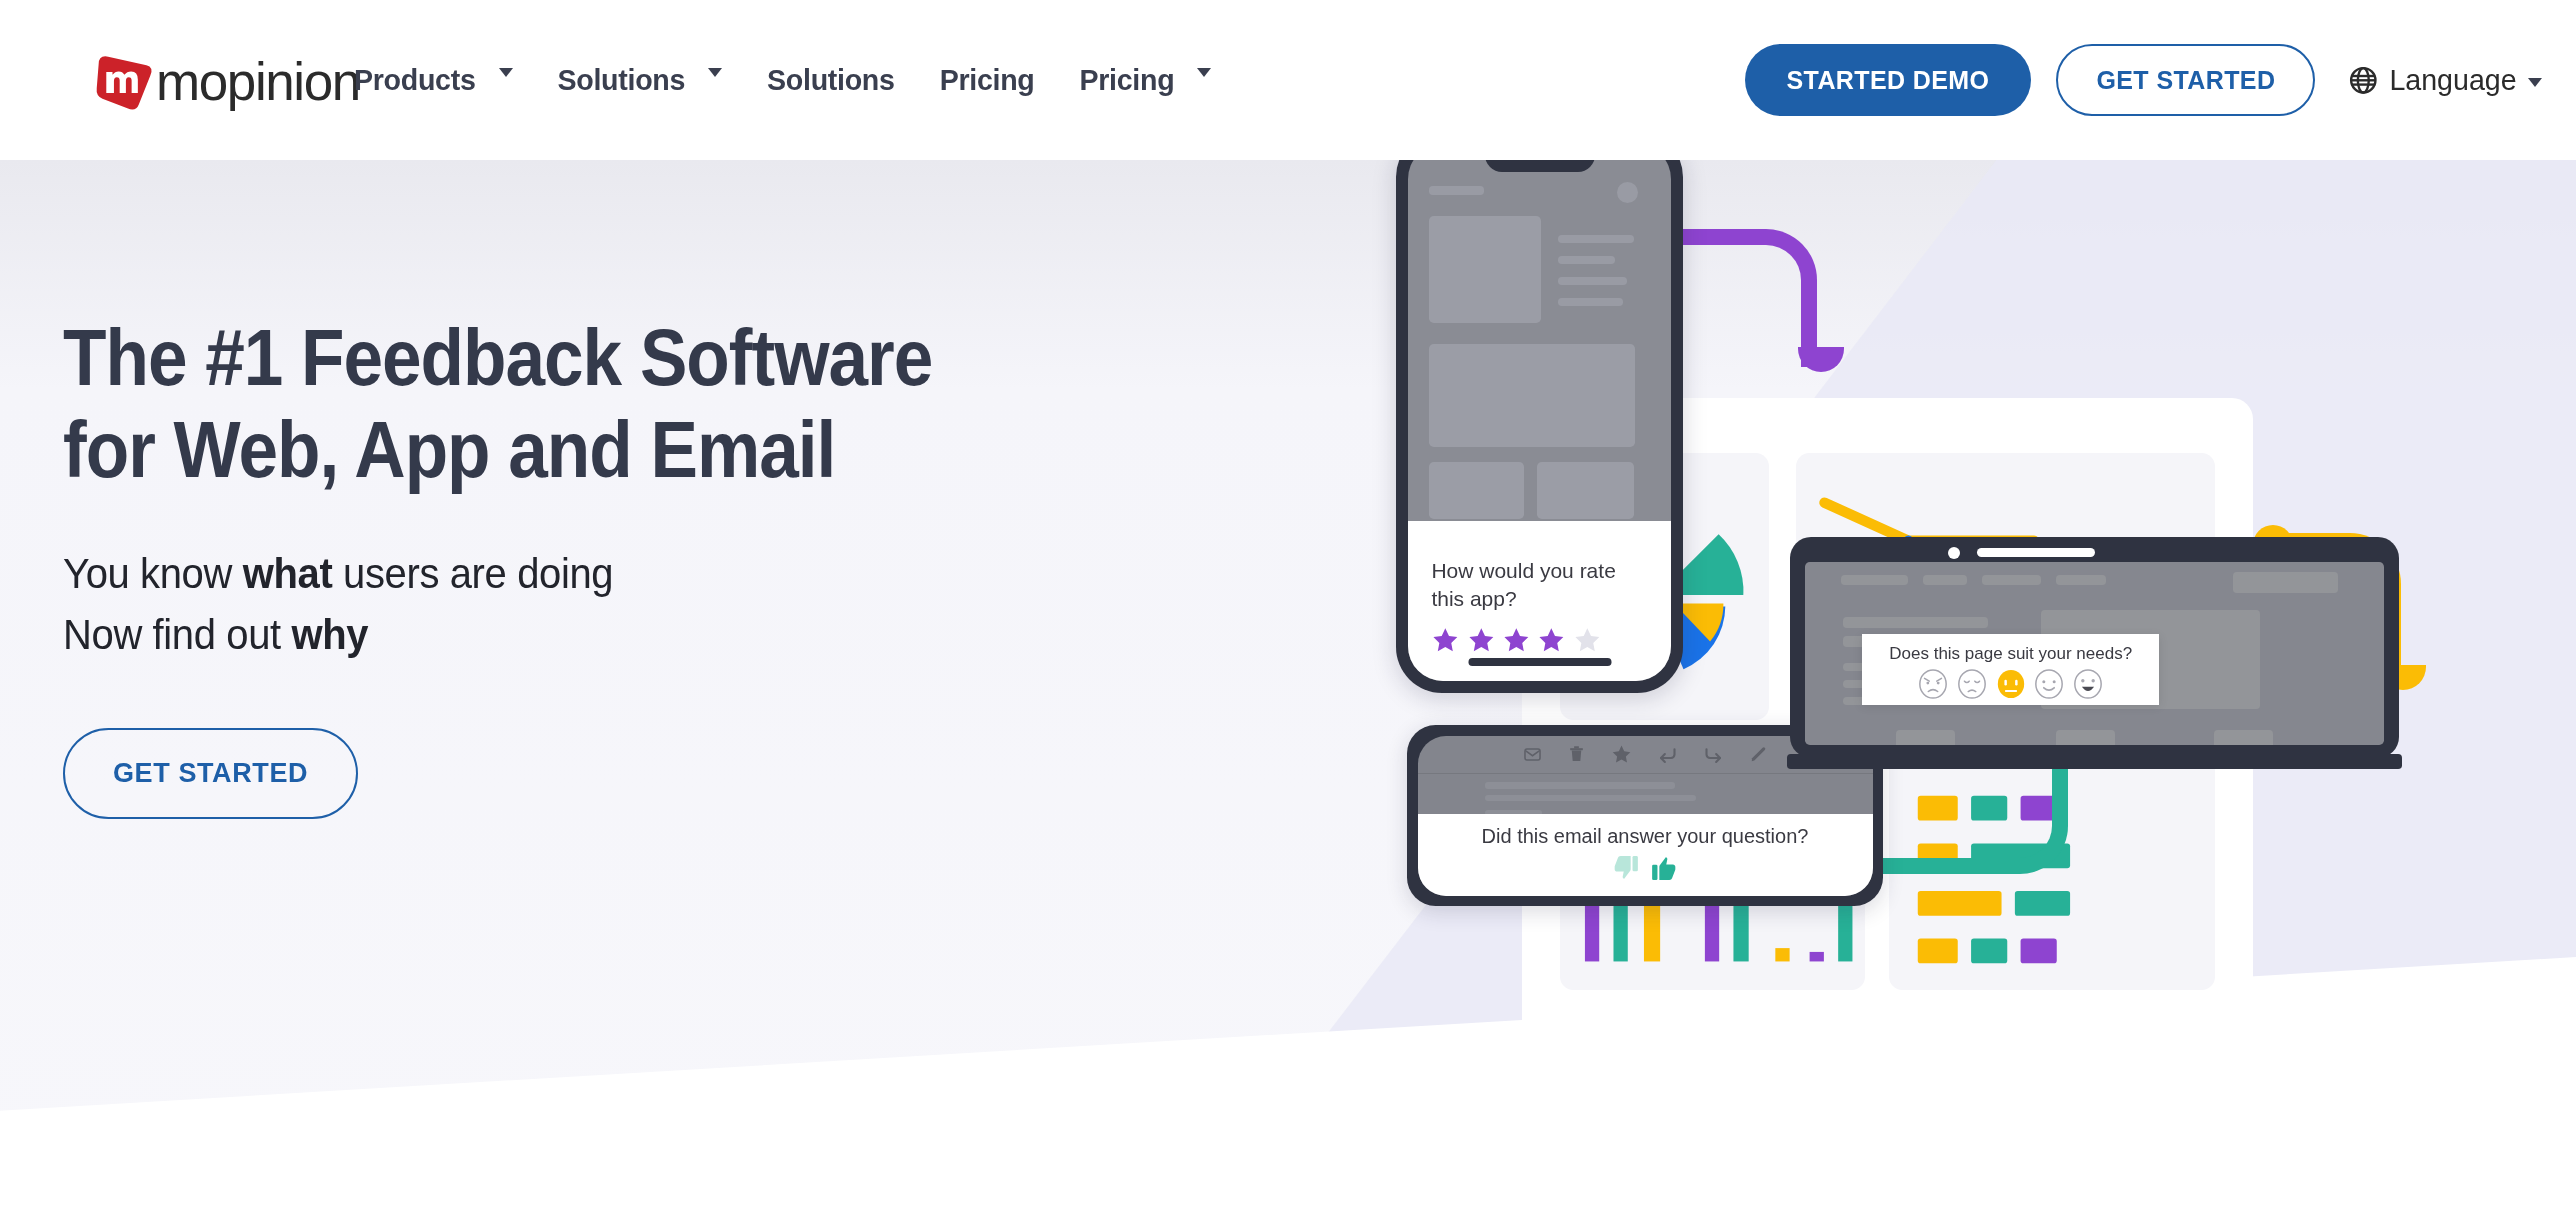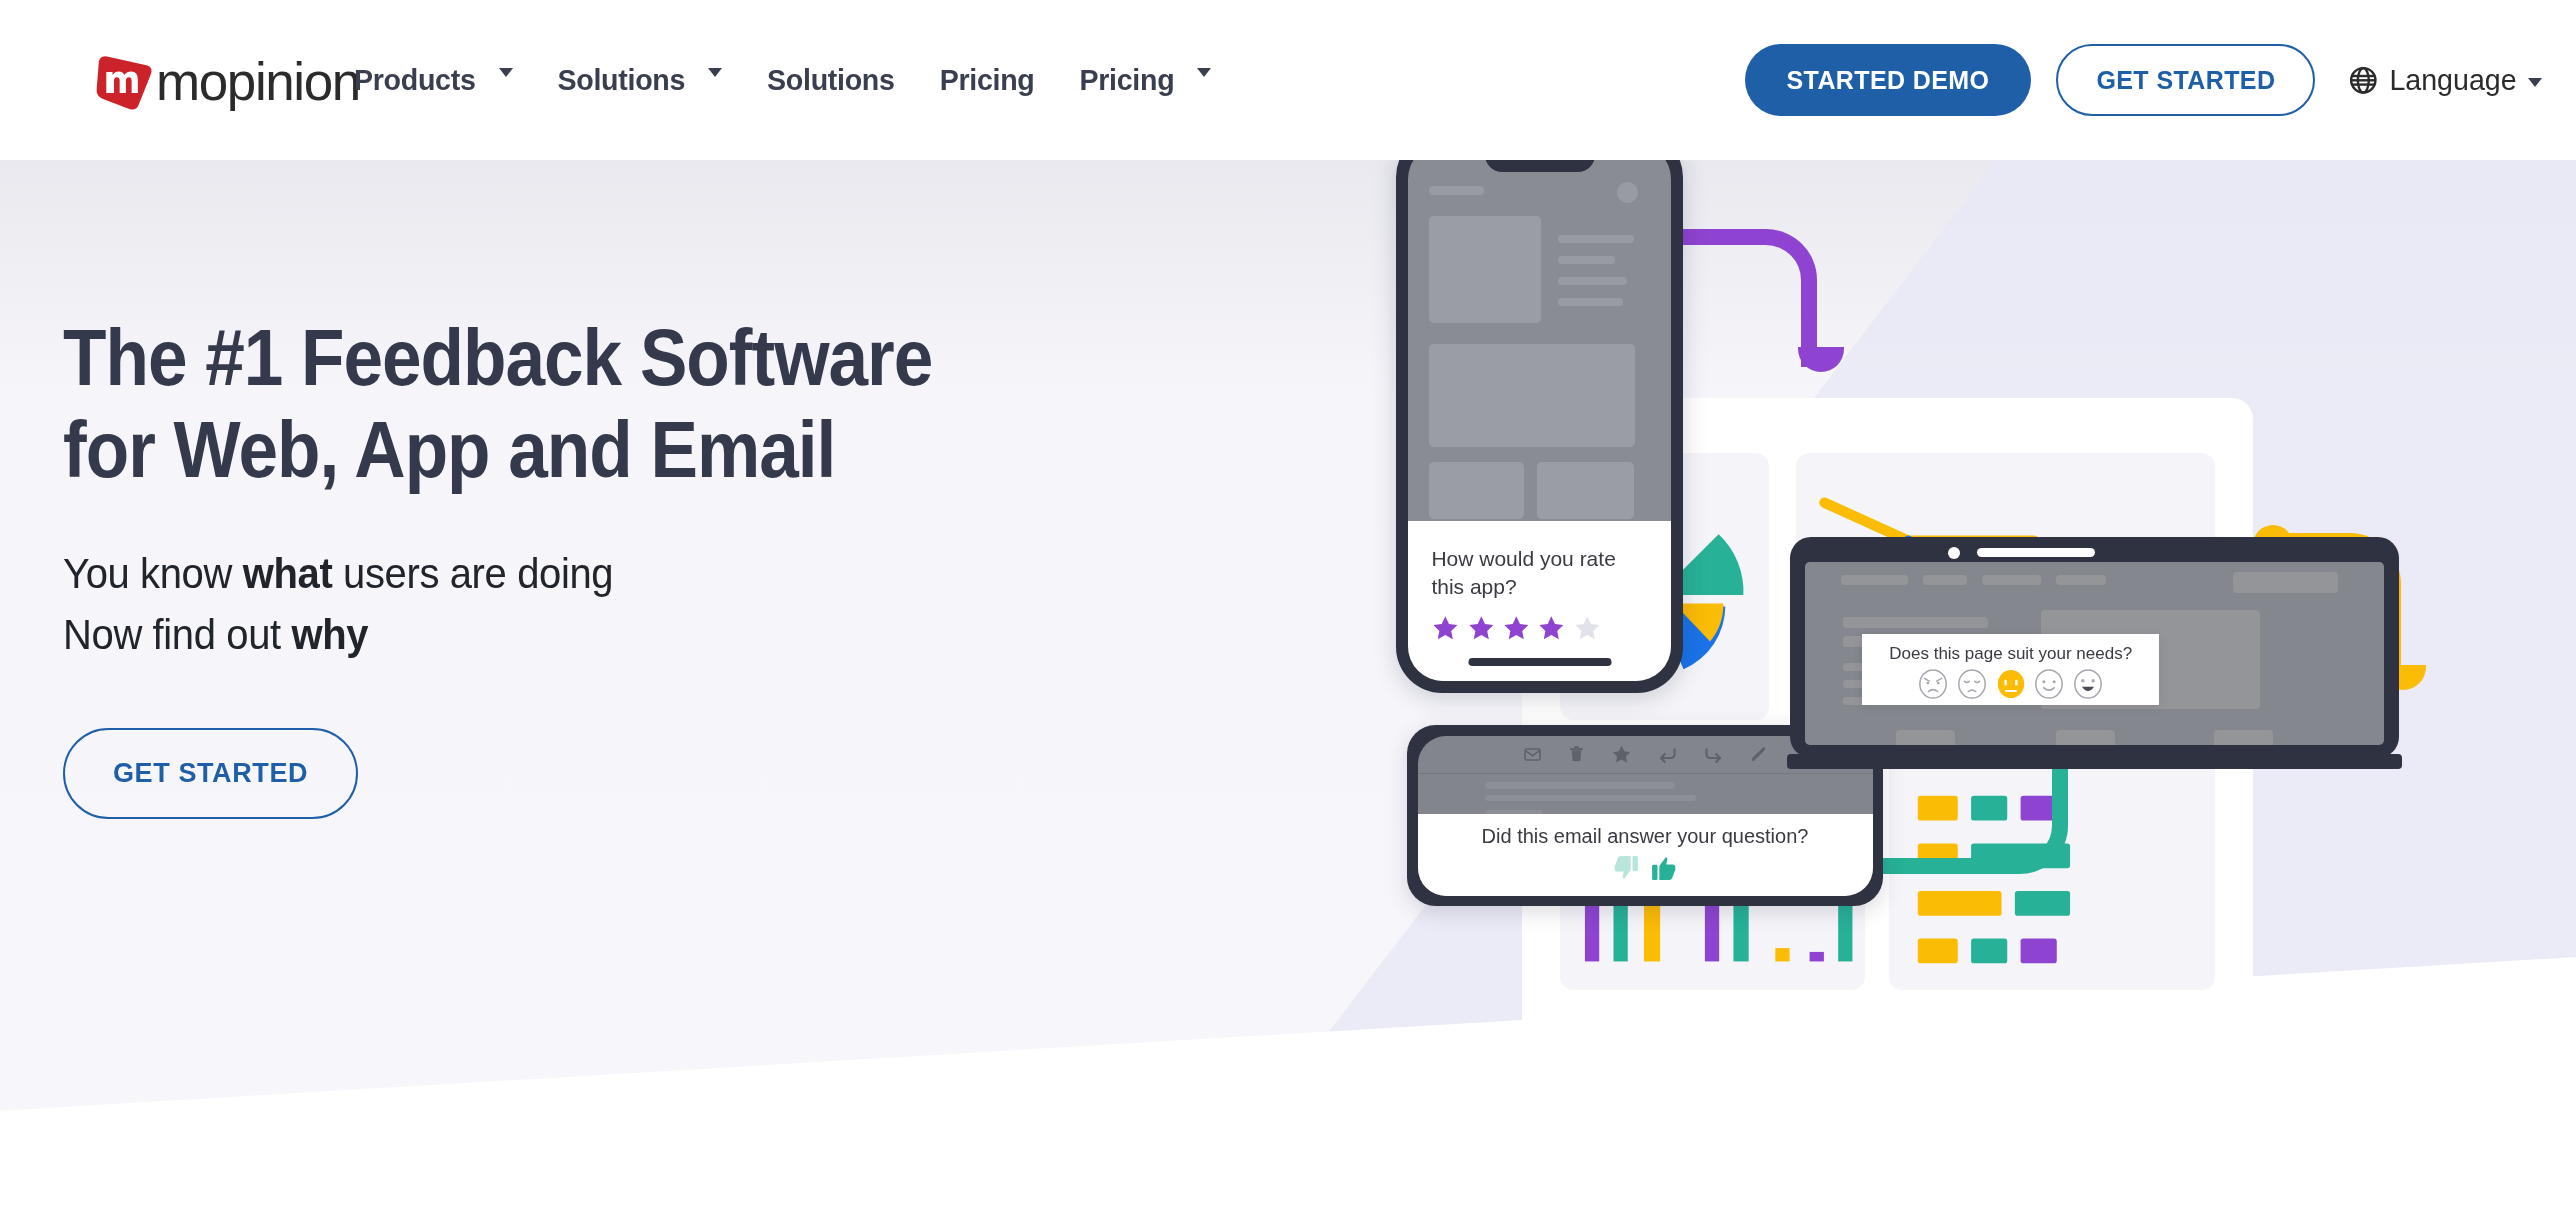--- a/index.html
+++ b/index.html
@@ -183,21 +183,21 @@
     position:relative; overflow:hidden;
   }
   .phone-notch {
     position:absolute; left:50%; transform:translateX(-50%); top:0;
     width:110px; height:28.6px; background:#2f3341; border-radius:0 0 17px 17px;
   }
   .ph-blk { position:absolute; background:#9b9da6; border-radius:4.8px; }
   .ph-line { position:absolute; background:#999ba4; border-radius:3.8px; }
   .phone-widget {
     position:absolute; left:0; right:0; bottom:0; height:160px;
-    background:#ffffff; padding:24px 23px 0 23px;
+    background:#ffffff; padding:36px 23px 0 23px;
   }
   .pw-q {
     font-family:"Liberation Sans", sans-serif;
     font-size:21px; color:#3a3a42; line-height:1.32; font-weight:400;
   }
   .pw-stars { margin-top:13.3px; display:flex; gap:6.7px; }
   .phone-bar {
     position:absolute; left:50%; transform:translateX(-50%); bottom:15.2px;
     width:143px; height:7.6px; background:#2f3341; border-radius:3.8px;
   }

